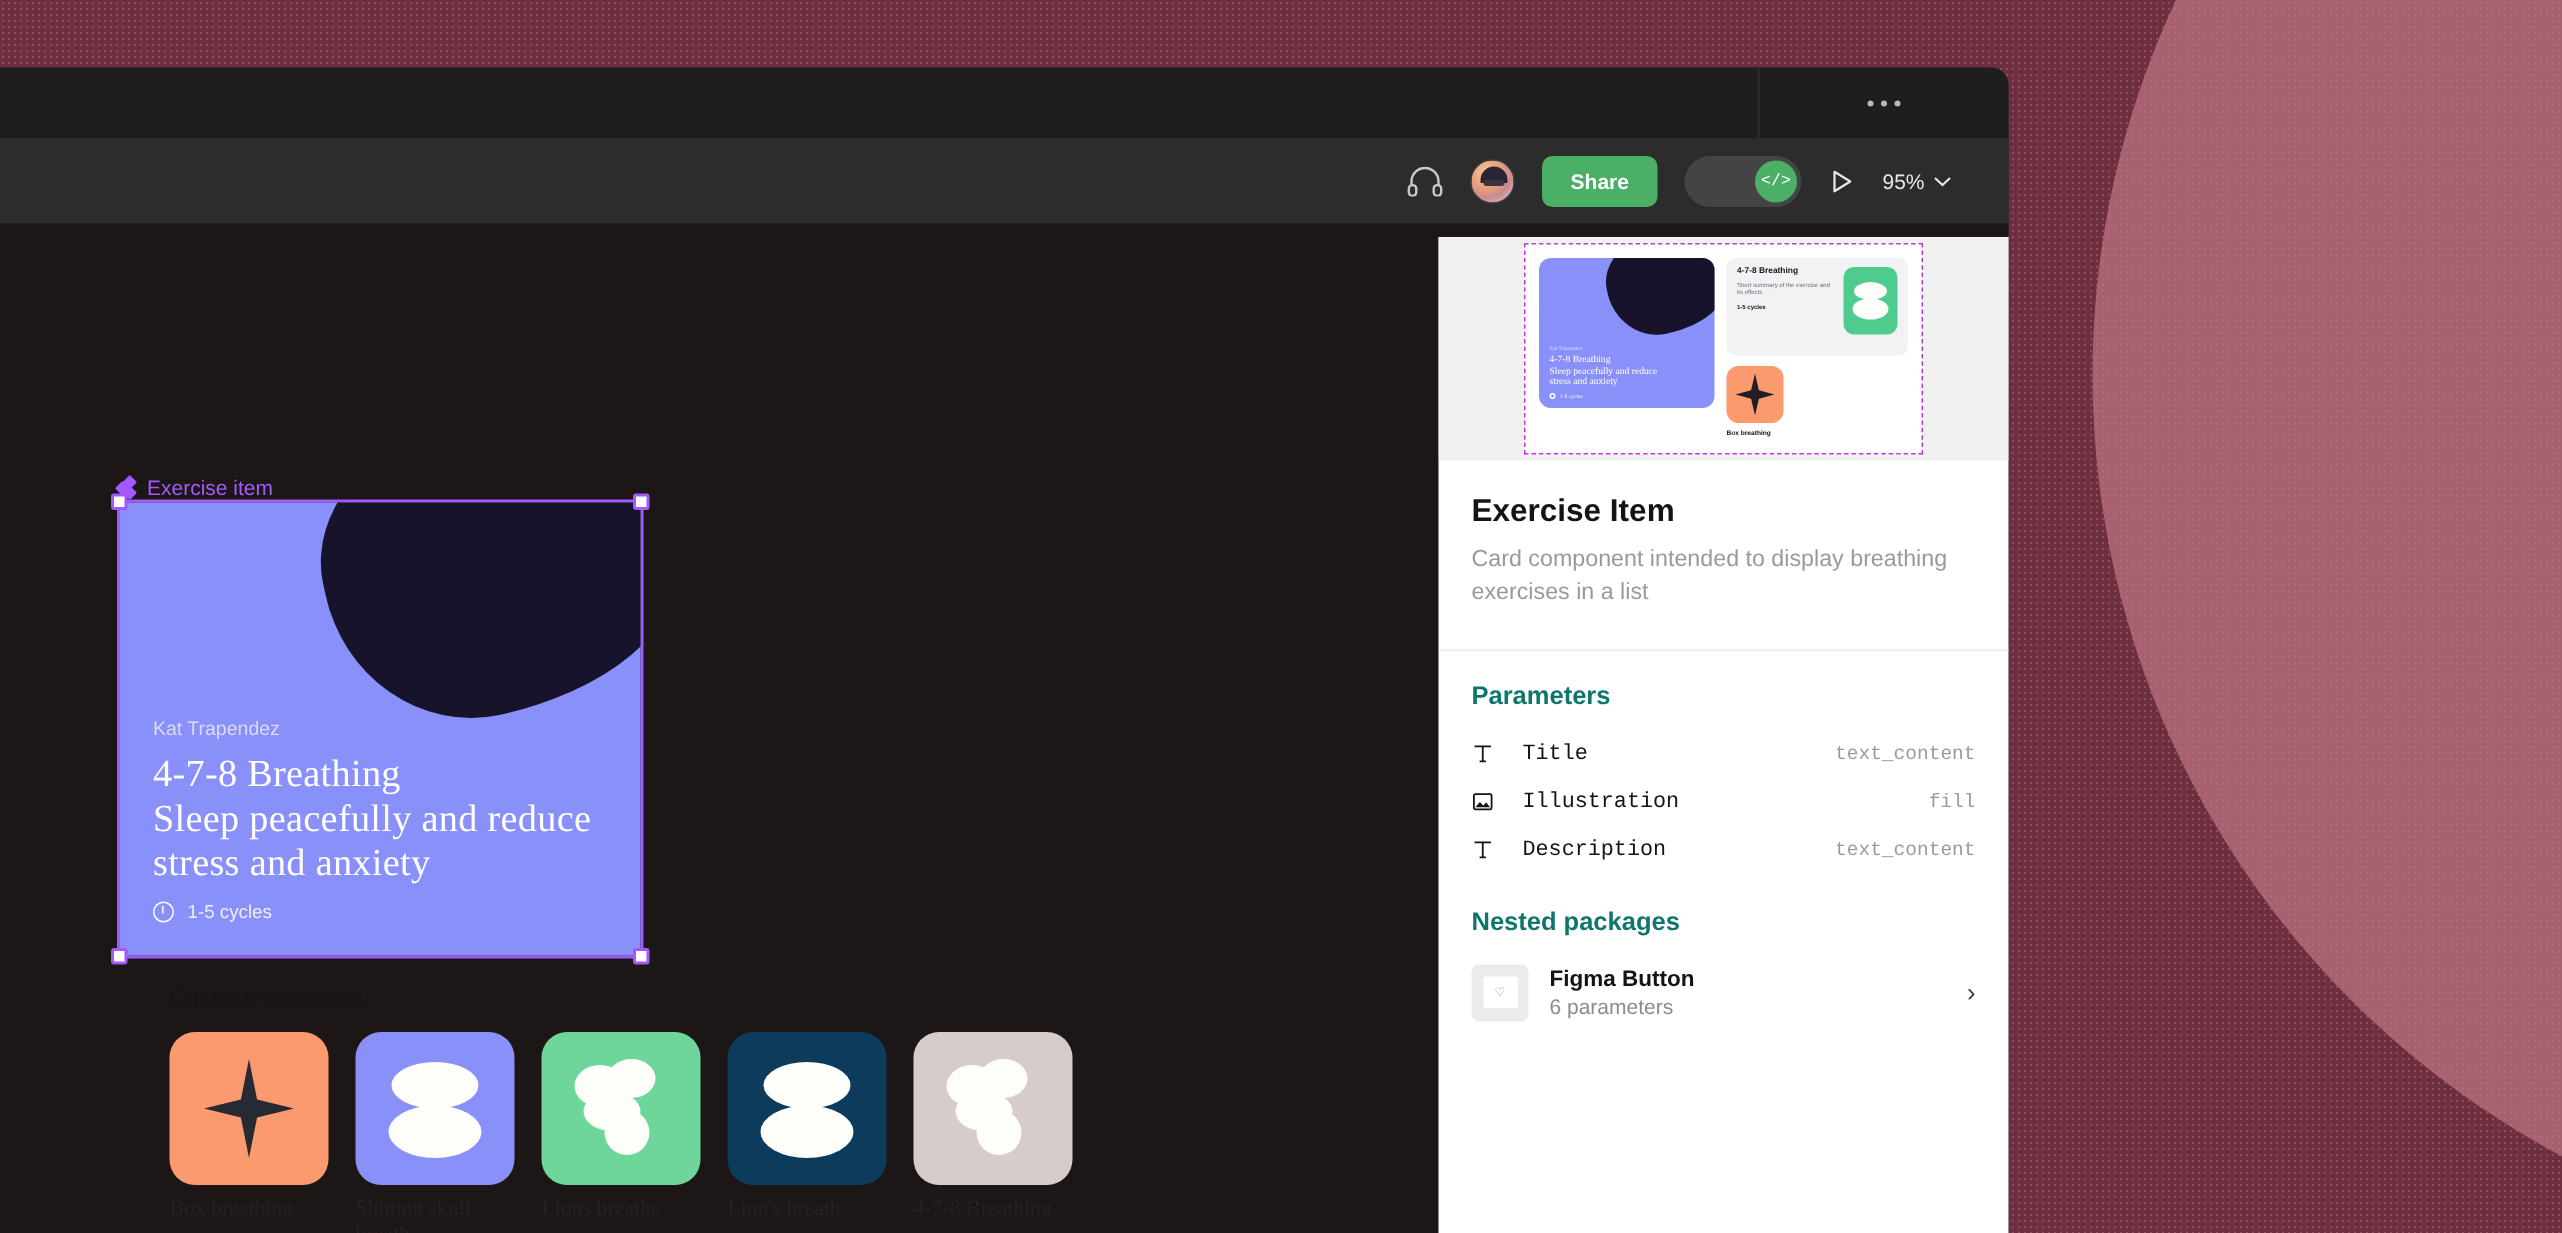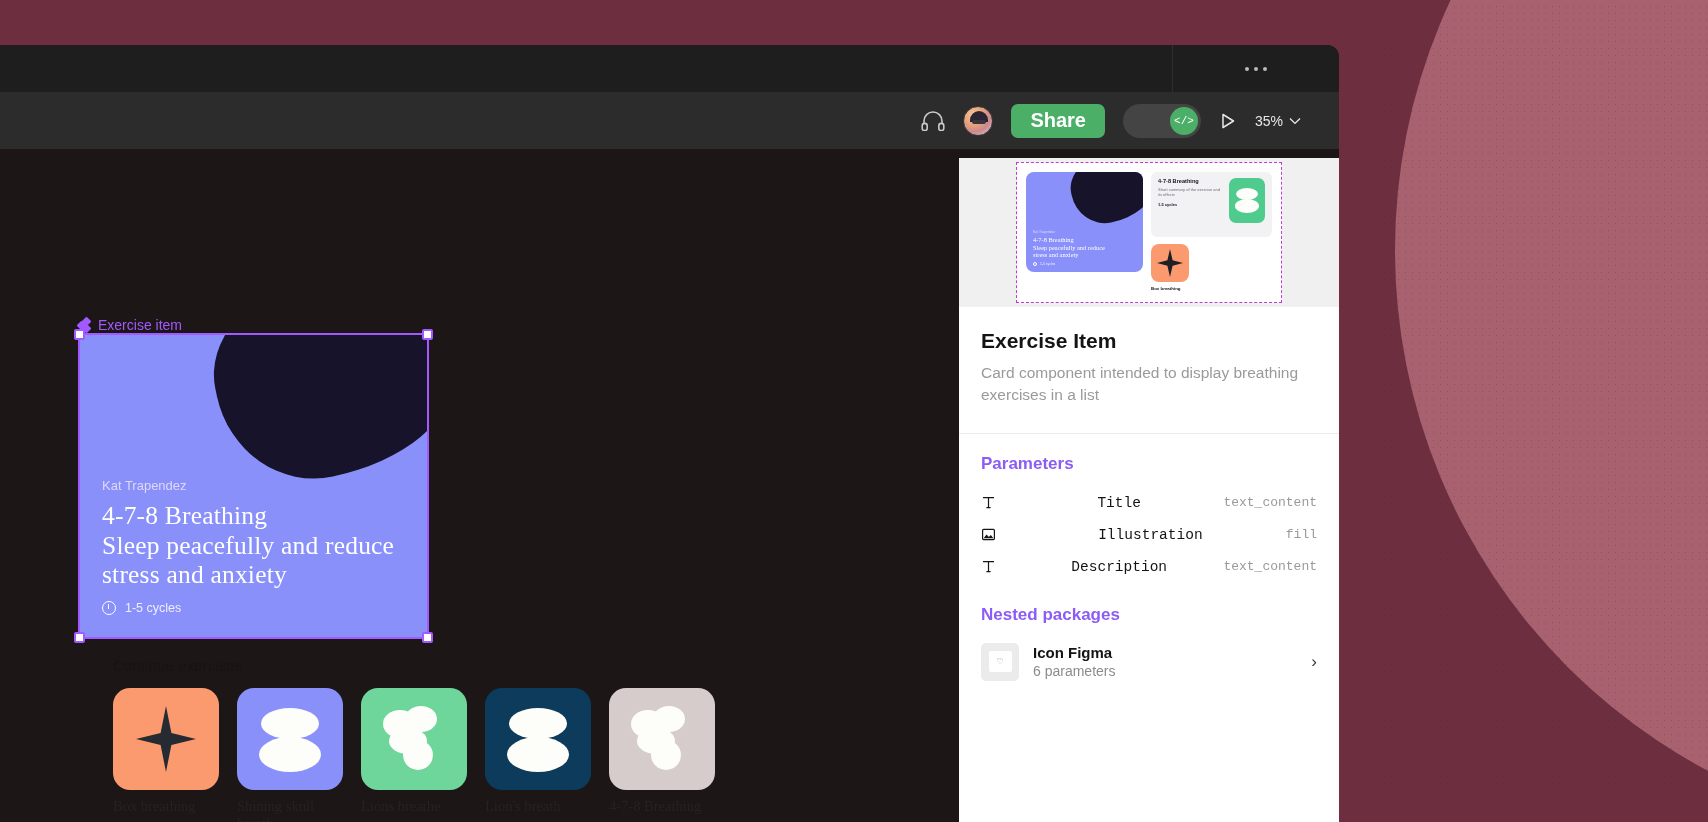--- a/index.html
+++ b/index.html
@@ -83,21 +83,21 @@
     border-radius: 9px 9px 0 0; background:#2a2433;
   }
   #avatar::after {
     content:''; position:absolute; left:8px; top:13px; width:14px; height:4px;
     border-radius:2px; background:#3a3340;
   }
   #share-button {
     height: 34px; padding: 0 19px;
     background: #4caf67; color: #fff;
     border: none; border-radius: 7px;
-    font-size: 20px; font-weight: 600; cursor: pointer;
+    font-size: 14px; font-weight: 600; cursor: pointer;
     font-family: "Liberation Sans", sans-serif;
   }
   #code-toggle {
     width: 78px; height: 34px;
     background: #444444; border-radius: 17px;
     display: flex; align-items: center; justify-content: flex-end;
     padding: 3px; cursor: pointer;
   }
   #code-toggle-knob {
     width: 28px; height: 28px; border-radius: 50%;
@@ -308,25 +308,24 @@
   #pv-orange-label { font-size: 4.4px; font-weight: 700; color: #14141a; margin-top: 4px; }
 
   #panel-info {
     padding: 22px 22px 26px 22px;
     border-bottom: 1px solid #ebebeb;
   }
   #component-name { font-size: 21px; font-weight: 700; color: #141414; margin-bottom: 9px; }
   #component-desc { font-size: 15.5px; color: #9a9a9a; line-height: 1.45; }
 
   #panel-body { padding: 20px 22px 0 22px; overflow-y: auto; flex: 1; }
-  .section-heading { font-size: 17px; font-weight: 700; color: #8b5cf6; margin-bottom: 13px; }
+  .section-heading { font-size: 17px; font-weight: 700; color: #0f766e; margin-bottom: 13px; }
   .param-row {
     display: flex; align-items: center; height: 32px;
     cursor: pointer;
-    text-align: center;
   }
   .param-icon {
     width: 20px; flex: none; display: flex; align-items: center; justify-content: flex-start;
     color: #141414;
   }
   .param-name {
     flex: 1; font-family: "Liberation Mono", monospace;
     font-size: 14.5px; color: #141414; padding-left: 14px;
   }
   .param-type {
@@ -385,21 +384,21 @@
     <button id="share-button">Share</button>
     <div id="code-toggle">
       <span id="code-toggle-knob">&lt;/&gt;</span>
     </div>
     <span id="play-button" class="tb-icon">
       <svg width="18" height="18" viewBox="0 0 18 18" fill="none" stroke="#e8e8e8" stroke-width="1.5" stroke-linejoin="round">
         <path d="M4 2.5 L14.5 9 L4 15.5 Z"></path>
       </svg>
     </span>
     <div id="zoom-control">
-      <span>35%</span>
+      <span>95%</span>
       <svg width="12" height="8" viewBox="0 0 12 8" fill="none" stroke="#e8e8e8" stroke-width="1.4">
           <path d="M1 1.6 L6 6.4 L11 1.6"></path>
         </svg>
     </div>
   </div>
 
   <div id="canvas">
 
     <div id="selection-label">
       <span class="diamond-icon">
@@ -582,20 +581,20 @@
     </div>
 
 
     <div class="section-heading" id="nested-heading">Nested packages</div>
 
     <div class="nested-row">
       <span class="nested-thumb">
         <span class="nested-thumb-inner">♡</span>
       </span>
       <span class="nested-text">
-        <span class="nested-title" style="display:block">Icon Figma</span>
+        <span class="nested-title" style="display:block">Figma Button</span>
         <span class="nested-sub" style="display:block">6 parameters</span>
       </span>
       <span class="chev">›</span>
     </div>
 
   </div>
 </div>
 
 </body></html>

